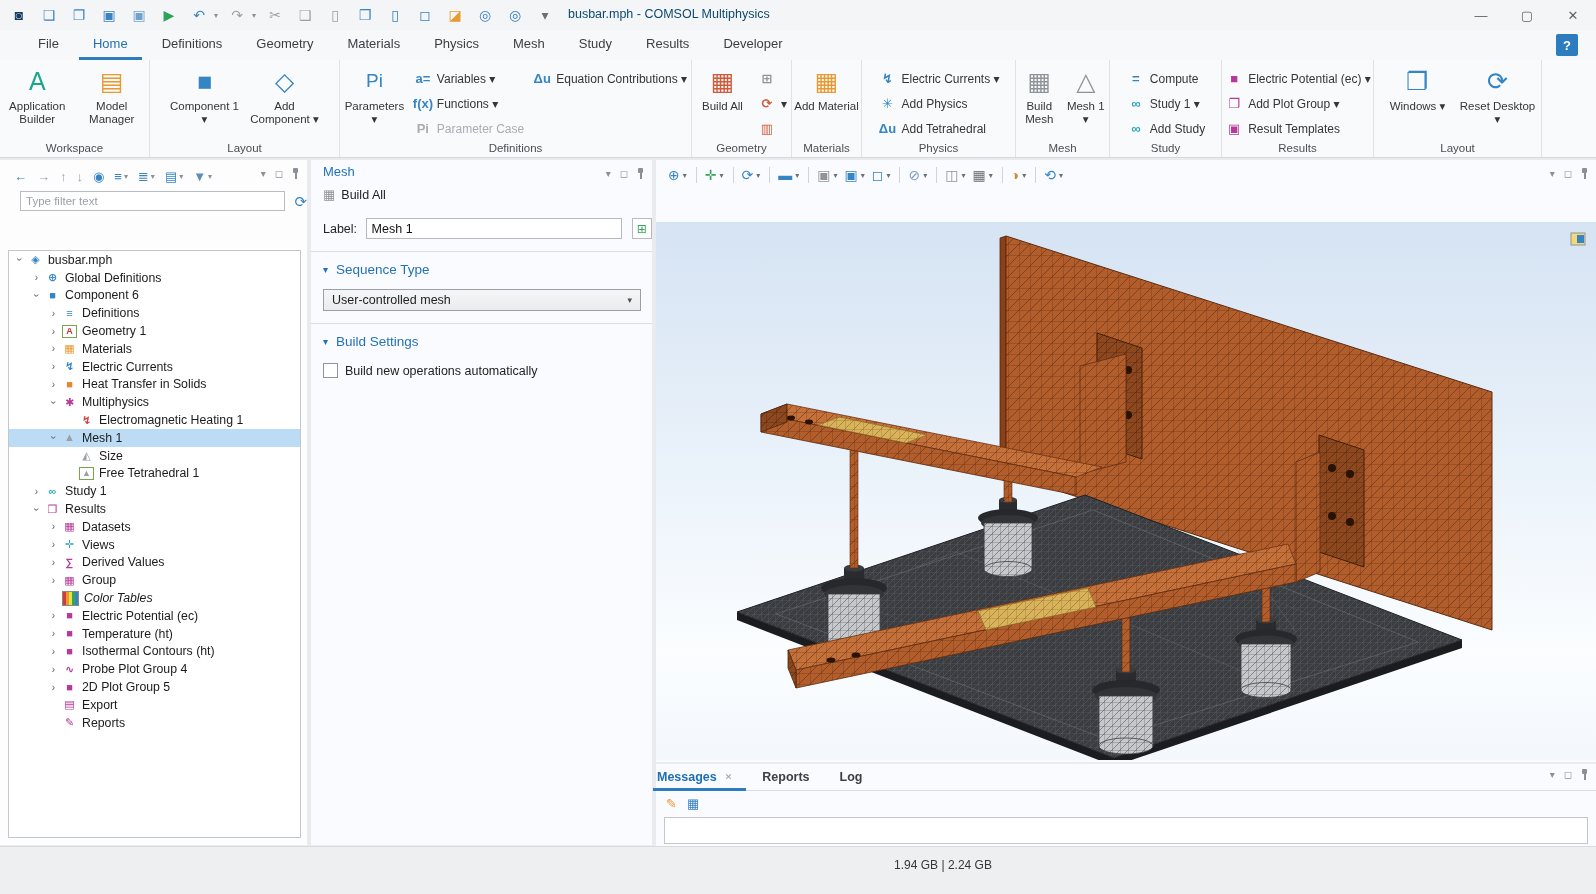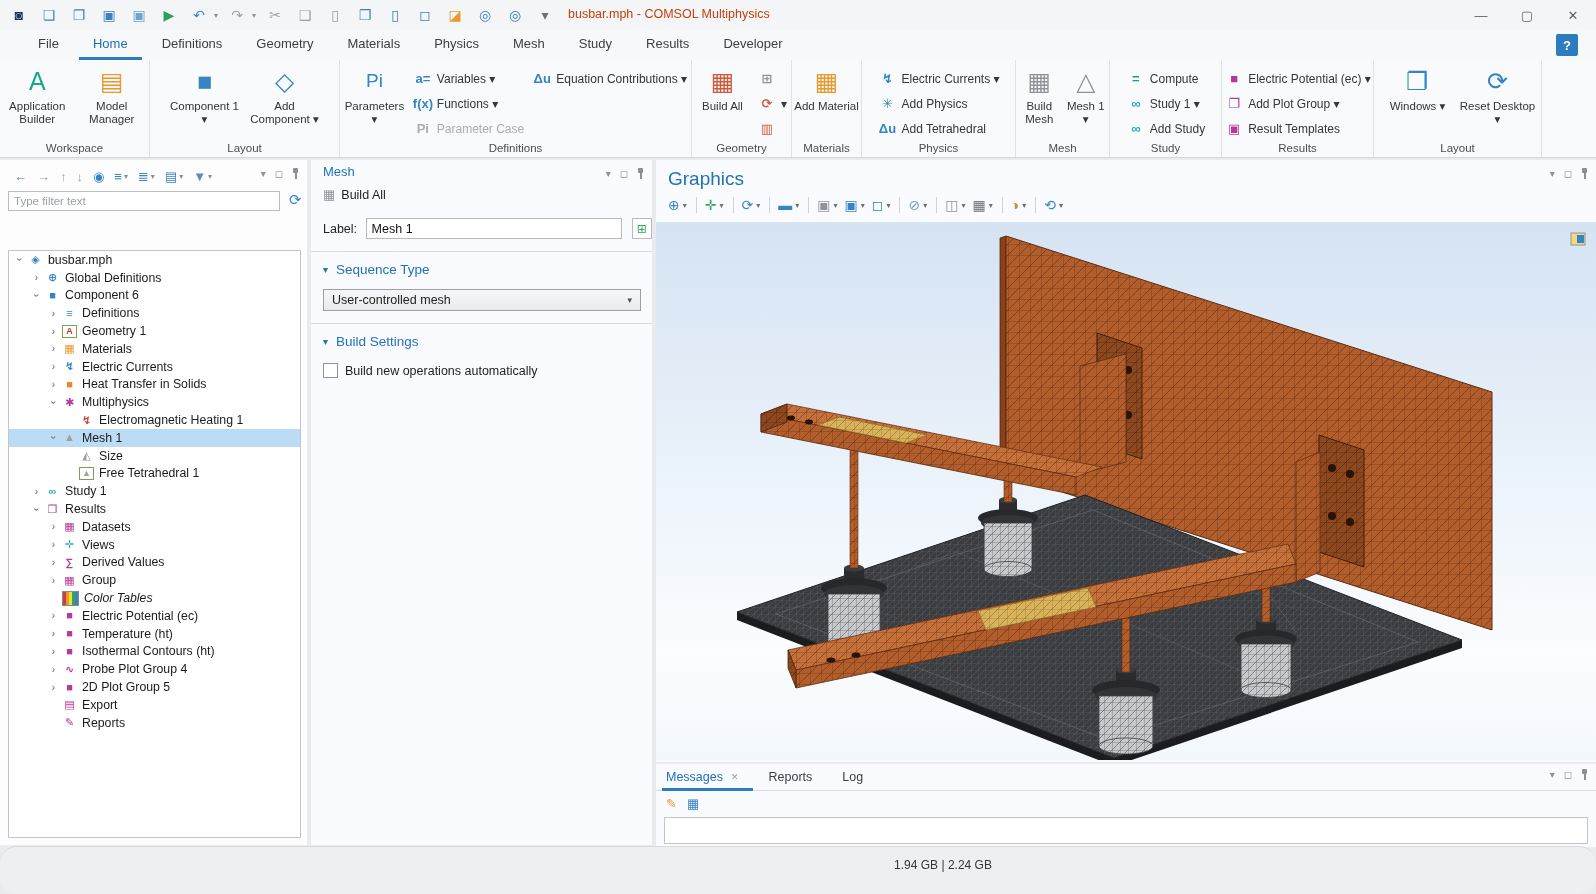--- a/index.html
+++ b/index.html
@@ -3,21 +3,21 @@
 <meta charset="utf-8">
 <style>
   html,body{margin:0;padding:0;width:1596px;height:894px;overflow:hidden;
     font-family:"Liberation Sans","DejaVu Sans",sans-serif;background:#e9ebee;
     -webkit-font-smoothing:antialiased;}
   
   #titlebar{position:absolute;left:0;top:0;width:1596px;height:30px;background:#f4f5f7;display:flex;align-items:center;}
   #qa-icons{display:flex;align-items:center;gap:8px;padding-left:8px;}
   .qa-ic{width:22px;height:22px;display:flex;align-items:center;justify-content:center;font-size:14px;cursor:default;}
   .qa-caret{font-size:8px;color:#8b9096;margin-left:-4px;}
-  #win-title{position:absolute;left:568px;top:7px;font-size:12.5px;color:#c2410c;white-space:nowrap;}
+  #win-title{position:absolute;left:568px;top:7px;font-size:12.5px;color:#0c4a6e;white-space:nowrap;}
   #win-controls{position:absolute;right:0;top:0;height:30px;display:flex;}
   .wc{width:46px;height:30px;display:flex;align-items:center;justify-content:center;color:#5f6368;font-size:13px;}
   
   #tabrow{position:absolute;left:0;top:30px;width:1596px;height:30px;background:#f7f8f9;display:flex;align-items:stretch;padding-left:24px;box-sizing:border-box;}
   .tab{padding:0 14px;display:flex;align-items:center;font-size:13px;color:#3c4045;border-bottom:3px solid transparent;margin-right:6px;}
   .tab.active{color:#1f6fb5;border-bottom:3px solid #2e7cc0;}
   #help-btn{position:absolute;right:18px;top:34px;width:22px;height:22px;background:#2e7cc0;color:#fff;font-size:13px;font-weight:bold;display:flex;align-items:center;justify-content:center;border-radius:2px;}
   
   #ribbon{position:absolute;left:0;top:60px;width:1596px;height:98px;background:#f9fafb;border-bottom:1px solid #d5d7da;box-sizing:border-box;display:flex;}
   .rgroup{position:relative;height:97px;border-right:1px solid #e0e2e5;box-sizing:border-box;display:flex;align-items:flex-start;justify-content:center;padding-top:4px;}
@@ -35,21 +35,21 @@
   .corner-ics{position:absolute;top:8px;right:8px;display:flex;gap:9px;align-items:center;color:#8b9096;font-size:10px;}
   .pin-icon{display:inline-block;width:7px;height:11px;position:relative;}
   .pin-icon::before{content:"";position:absolute;left:1px;top:0;width:5px;height:5px;background:#8b9096;border-radius:1px;}
   .pin-icon::after{content:"";position:absolute;left:3px;top:5px;width:1.5px;height:6px;background:#8b9096;}
   
   #mb-panel{position:absolute;left:0;top:2px;width:307px;height:685px;background:#fdfdfe;}
   #mb-panel h1{margin:8px 0 0 14px;font-weight:normal;}
   #mb-toolbar{display:flex;align-items:center;gap:10px;margin:6px 0 0 14px;height:20px;}
   .mtb{font-size:13px;display:flex;align-items:center;}
   .mtb .c{font-size:8px;color:#8b9096;margin-left:2px;}
-  #mb-filter-row{display:flex;align-items:flex-start;margin:5px 0 0 8px;}
+  #mb-filter-row{display:flex;align-items:flex-end;margin:5px 0 0 20px;}
   #mb-filter{width:260px;height:18px;border:1px solid #b9bdc3;font-size:11.5px;color:#333;padding:0 5px;background:#fff;outline:none;}
   #mb-filter::placeholder{color:#9aa0a6;}
   #mb-refresh{margin-left:9px;color:#3585c5;font-size:15px;}
   #mb-treebox{position:absolute;left:8px;top:90px;width:291px;height:586px;border:1px solid #c3c6cb;background:#fff;overflow:hidden;}
   .trow{display:flex;align-items:center;height:17.8px;font-size:12.3px;color:#1b1b1b;white-space:nowrap;}
   .trow.sel{background:#bcdcf5;}
   .chev{width:13px;font-size:10px;color:#5f6368;display:inline-block;text-align:center;}
   .chev.open{transform:rotate(90deg);}
   .chev.none{visibility:hidden;}
   .ticon{width:15px;height:13px;margin:0 5px 0 2px;font-size:11px;line-height:13px;text-align:center;font-weight:bold;}
@@ -78,29 +78,29 @@
   #gfx-panel h1{margin:8px 0 0 12px;font-weight:normal;}
   #gfx-toolbar{display:flex;align-items:center;margin:3px 0 0 12px;height:24px;}
   .gtb{display:flex;align-items:center;margin-right:7px;}
   .gtb .g{font-size:14px;}
   .gtb .c{font-size:8px;color:#6b7076;margin-left:3px;}
   .gsep{width:1px;height:16px;background:#d0d3d8;margin:0 8px 0 2px;}
   #gfx-canvas{position:absolute;left:0;top:62px;width:940px;height:538px;}
   #gfx-corner-ic{position:absolute;right:10px;top:72px;width:16px;height:14px;}
   
   #msg-panel{position:absolute;left:656px;top:606px;width:940px;height:83px;background:#fafbfe;}
-  #msg-tabs{display:flex;align-items:flex-end;height:26px;border-bottom:1px solid #d9dce0;padding-left:10px;}
+  #msg-tabs{display:flex;align-items:flex-end;height:26px;border-bottom:1px solid #d9dce0;padding-left:1px;font-weight:bold;}
   .mtab{font-size:12.5px;color:#3c4045;margin-right:30px;height:26px;display:flex;align-items:center;position:relative;}
   .mtab.active{color:#1f6fb5;}
   .mtab.active::after{content:"";position:absolute;left:-4px;right:-14px;bottom:-1px;height:3px;background:#2e7cc0;}
   .mtab .x{margin-left:8px;font-size:9px;color:#9aa0a6;}
   #msg-toolbar{display:flex;align-items:center;gap:10px;margin:5px 0 0 10px;font-size:13px;}
   #msg-text{position:absolute;left:8px;top:53px;width:922px;height:25px;border:1px solid #c3c6cb;background:#fff;}
   
-  #statusbar{position:absolute;left:0;top:846px;width:1596px;height:48px;background:#edeff1;border-top:1px solid #d8dadd;box-sizing:border-box;border-radius:17px;}
+  #statusbar{position:absolute;left:0;top:846px;width:1596px;height:48px;background:#edeff1;border-top:1px solid #d8dadd;box-sizing:border-box;}
   #mem{position:absolute;left:868px;top:11px;width:150px;text-align:center;font-size:12px;color:#33363a;}
 </style>
 </head>
 <body>
 
 <div id="titlebar">
   <div id="qa-icons">
       <span class="qa-ic" style="color: rgb(23, 58, 99);">◙</span>
       <span class="qa-ic" style="color: rgb(59, 130, 196);">❏</span>
       <span class="qa-ic" style="color: rgb(59, 130, 196);">❐</span>
@@ -511,21 +511,20 @@
       <span class="sc">▾</span>
       <span>Build Settings</span>
     </div>
     <div id="chk-row">
       <span id="chk-box"></span>
       <span id="chk-label">Build new operations automatically</span>
     </div>
   </div>
 
   <div id="gfx-panel">
-    <h1 class="panel-title">Graphics</h1>
     <div class="corner-ics">
       <span>▾</span>
       <span>◻</span>
       <span class="pin-icon"></span>
     </div>
     <div id="gfx-toolbar">
         <span class="gtb">
           <span class="g" style="color: rgb(53, 133, 197);">⊕</span>
           <span class="c">▾</span>
         </span>

